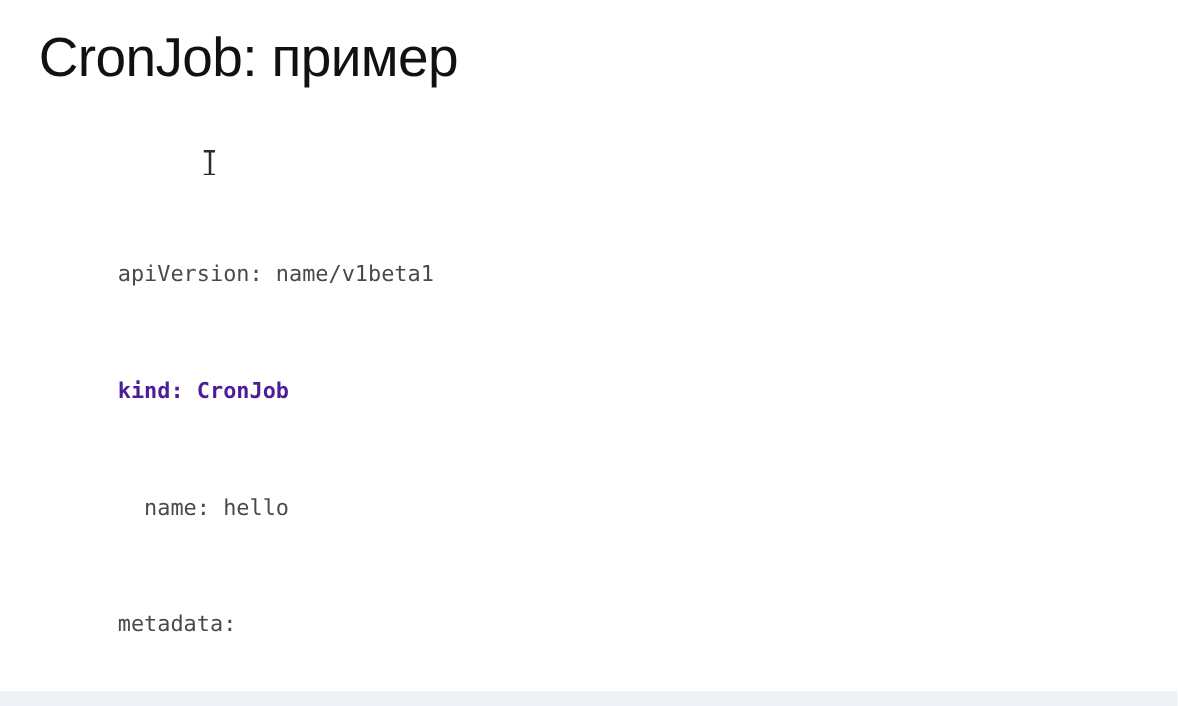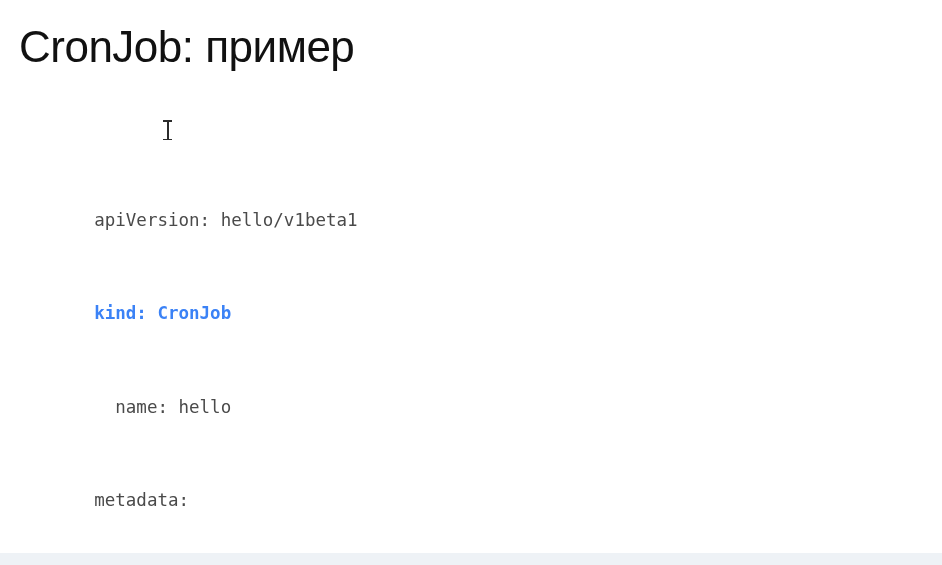--- a/index.html
+++ b/index.html
@@ -17,21 +17,21 @@
   .slide {
     position: absolute;
     left: 0;
     top: 0;
     width: 942px;
     height: 565px;
     background: #ffffff;
   }
   .title {
     position: absolute;
-    left: 19px;
+    left: 31px;
     top: 22px;
     font-family: "Liberation Sans", sans-serif;
     font-size: 44px;
     font-weight: 400;
     color: #111111;
     letter-spacing: -0.5px;
     white-space: pre;
   }
   .code-block {
     position: absolute;
@@ -46,21 +46,21 @@
   .code-line {
     position: relative;
     height: 23.3px;
     white-space: pre;
   }
   .code-line .txt {
     white-space: pre;
   }
   .bold-line .txt {
     font-weight: bold;
-    color: #3b82f6;
+    color: #4c1d95;
   }
   .annot {
     position: absolute;
     left: 405px;
     top: 0;
     font-family: "DejaVu Sans Mono", monospace;
     font-weight: bold;
     color: #111111;
     white-space: pre;
   }
@@ -108,21 +108,21 @@
 </head>
 <body>
 
 <div class="slide">
 
   <div class="title">CronJob: пример</div>
 
   <div class="code-block">
 
     <div class="code-line">
-      <span class="txt">apiVersion: hello/v1beta1</span>
+      <span class="txt">apiVersion: name/v1beta1</span>
       <span class="annot"></span>
     </div>
 
     <div class="code-line bold-line">
       <span class="txt">kind: CronJob</span>
       <span class="annot"></span>
     </div>
 
     <div class="code-line">
       <span class="txt">  name: hello</span>

